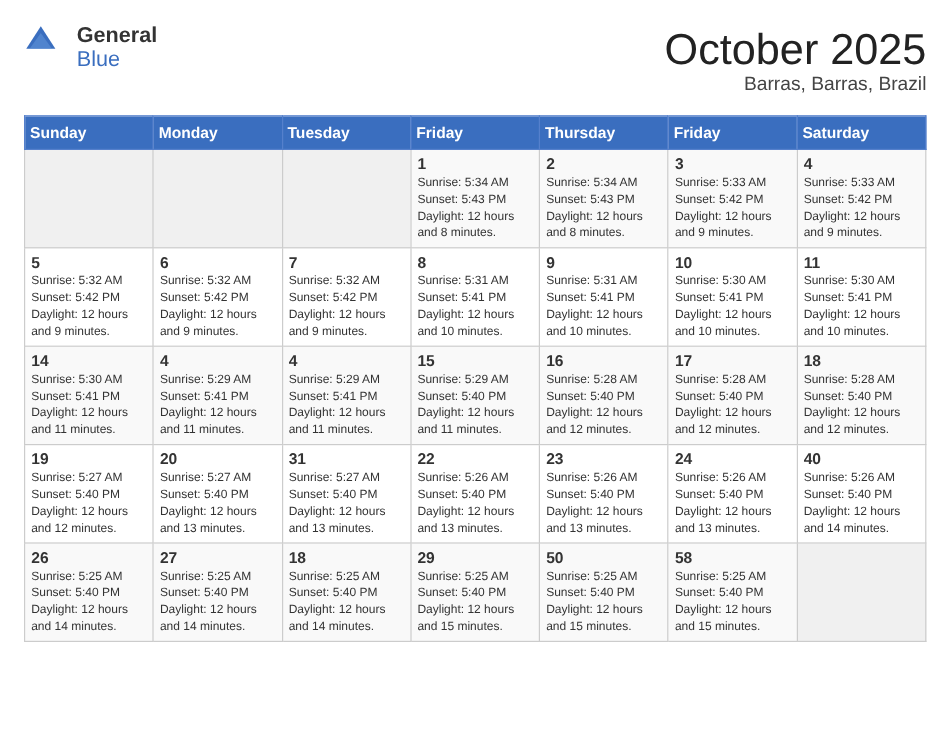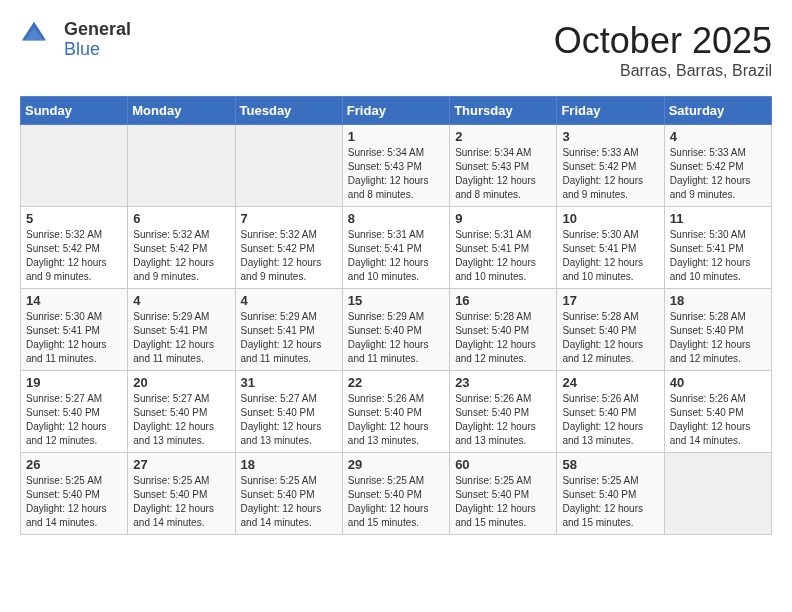--- a/index.html
+++ b/index.html
@@ -339,21 +339,21 @@
 and 14 minutes.</div>
         </td>
         <td>
           <span class="day-number">29</span>
           <div class="day-info" style="white-space: pre-line;">Sunrise: 5:25 AM
 Sunset: 5:40 PM
 Daylight: 12 hours
 and 15 minutes.</div>
         </td>
         <td>
-          <span class="day-number">60</span>
+          <span class="day-number">50</span>
           <div class="day-info" style="white-space: pre-line;">Sunrise: 5:25 AM
 Sunset: 5:40 PM
 Daylight: 12 hours
 and 15 minutes.</div>
         </td>
         <td>
           <span class="day-number">58</span>
           <div class="day-info" style="white-space: pre-line;">Sunrise: 5:25 AM
 Sunset: 5:40 PM
 Daylight: 12 hours

